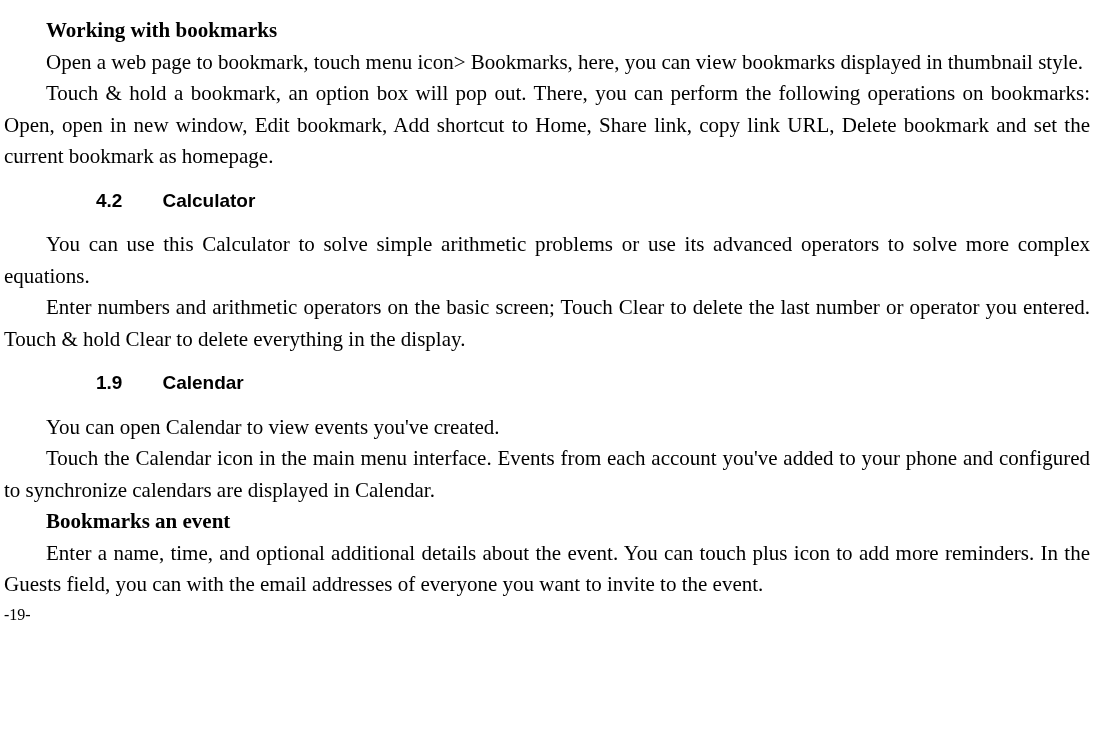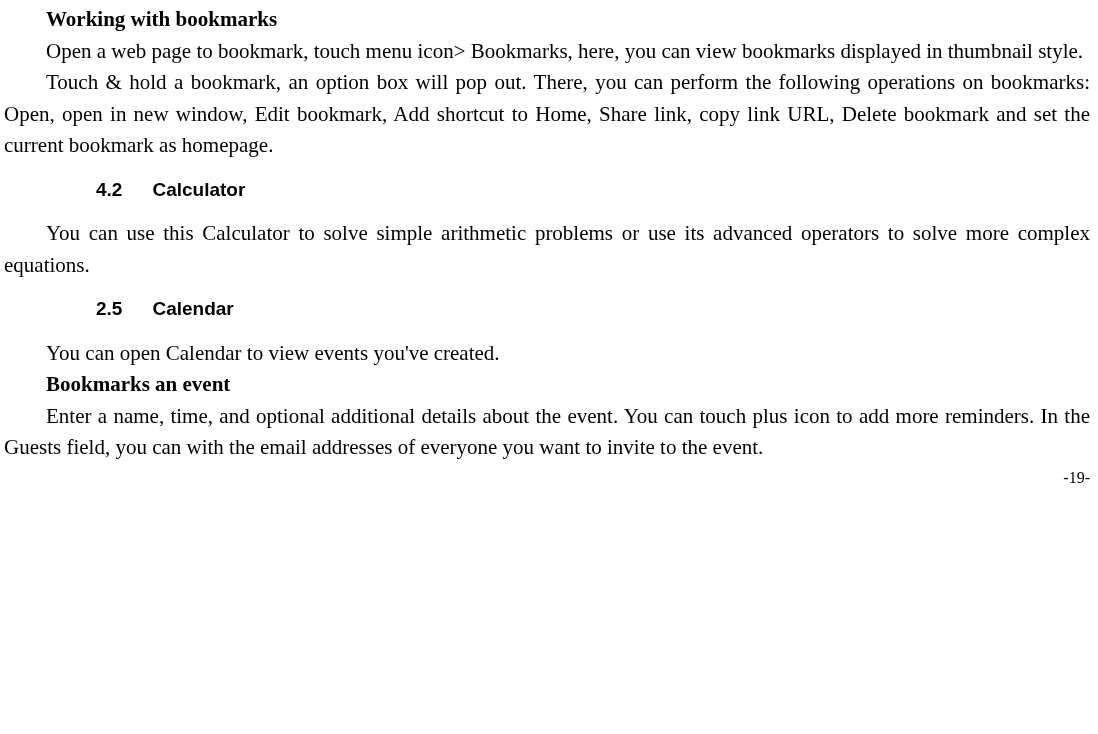--- a/index.html
+++ b/index.html
@@ -8,63 +8,65 @@
     font-family: "Times New Roman", Times, serif;
     font-size: 21px;
     line-height: 1.5;
     color: #000;
     background: #fff;
     width: 1098px;
     height: 734px;
     overflow: hidden;
   }
   .page {
-    padding: 4px 8px 0 4px;
+    padding: 15px 8px 0 4px;
     text-align: justify;
   }
   .para {
     text-indent: 42px;
     margin: 0;
   }
   .bold {
     font-weight: bold;
   }
   .section-heading {
     font-family: Arial, Helvetica, sans-serif;
     font-weight: bold;
     font-size: 19px;
     margin: 14px 0 14px 92px;
   }
   .section-num {
     display: inline-block;
-    margin-right: 30px;
+    margin-right: 40px;
   }
   .page-num {
-    text-align: right;
+    text-align: left;
     font-size: 16px;
     margin-top: 2px;
   }
 </style>
 </head>
 <body>
 
 <div class="page">
 
   <p class="para bold">Working with bookmarks</p>
   <p class="para">Open a web page to bookmark, touch menu icon&gt; Bookmarks, here, you can view bookmarks displayed in thumbnail style.</p>
   <p class="para">Touch &amp; hold a bookmark, an option box will pop out. There, you can perform the following operations on bookmarks: Open, open in new window, Edit bookmark, Add shortcut to Home, Share link, copy link URL, Delete bookmark and set the current bookmark as homepage.</p>
 
   <div class="section-heading">
     <span class="section-num">4.2</span><span>Calculator</span>
   </div>
 
   <p class="para">You can use this Calculator to solve simple arithmetic problems or use its advanced operators to solve more complex equations.</p>
+  <p class="para">Enter numbers and arithmetic operators on the basic screen; Touch Clear to delete the last number or operator you entered. Touch &amp; hold Clear to delete everything in the display.</p>
 
   <div class="section-heading">
-    <span class="section-num">2.5</span><span>Calendar</span>
+    <span class="section-num">1.9</span><span>Calendar</span>
   </div>
 
   <p class="para">You can open Calendar to view events you've created.</p>
+  <p class="para">Touch the Calendar icon in the main menu interface. Events from each account you've added to your phone and configured to synchronize calendars are displayed in Calendar.</p>
   <p class="para bold">Bookmarks an event</p>
   <p class="para">Enter a name, time, and optional additional details about the event. You can touch plus icon to add more reminders. In the Guests field, you can with the email addresses of everyone you want to invite to the event.</p>
 
   <div class="page-num">-19-</div>
 </div>
 
 </body></html>

